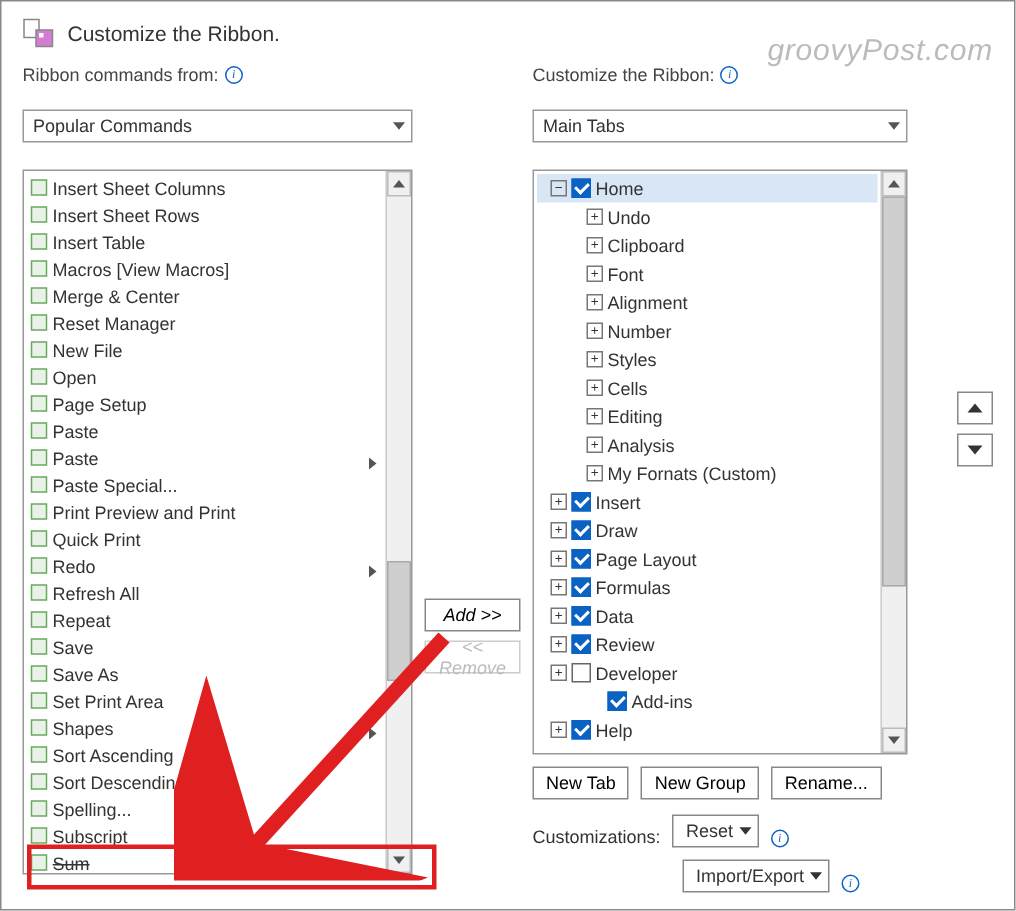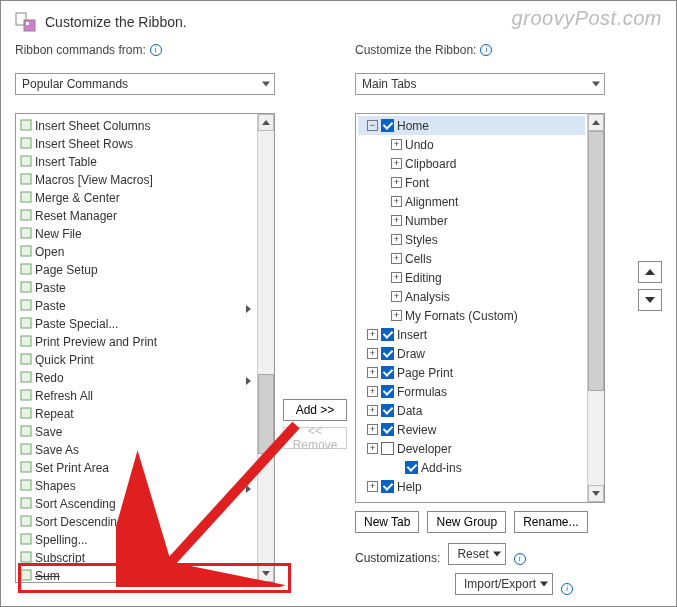--- a/index.html
+++ b/index.html
@@ -13,21 +13,21 @@
   .frame {
     width: 677px;
     height: 607px;
     border: 1px solid #888;
     position: relative;
     background: #fff;
     overflow: hidden;
   }
   .watermark {
     position: absolute;
-    top: 6px;
+    top: 22px;
     right: 14px;
     font-size: 20px;
     color: #bbb;
     font-style: italic;
     letter-spacing: 0.5px;
     pointer-events: none;
   }
   .header {
     display: flex;
     align-items: center;
@@ -46,20 +46,21 @@
     flex-direction: column;
   }
   .left { width: 260px; }
   .middle {
     width: 64px;
     display: flex;
     flex-direction: column;
     justify-content: center;
     gap: 6px;
     padding-top: 210px;
+    font-style: italic;
   }
   .right { flex: 1; position: relative; }
   .section-label {
     display: flex;
     align-items: center;
     gap: 4px;
     color: #444;
     padding-bottom: 2px;
   }
   .info-icon {
@@ -613,21 +614,21 @@
             <div class="tree-row">
               <span class="indent" style="width: 4px;"></span>
               <span class="expander">+</span>
               <span class="checkbox checked"></span>
               <span class="tlabel">Draw</span>
             </div>
             <div class="tree-row">
               <span class="indent" style="width: 4px;"></span>
               <span class="expander">+</span>
               <span class="checkbox checked"></span>
-              <span class="tlabel">Page Print</span>
+              <span class="tlabel">Page Layout</span>
             </div>
             <div class="tree-row">
               <span class="indent" style="width: 4px;"></span>
               <span class="expander">+</span>
               <span class="checkbox checked"></span>
               <span class="tlabel">Formulas</span>
             </div>
             <div class="tree-row">
               <span class="indent" style="width: 4px;"></span>
               <span class="expander">+</span>

